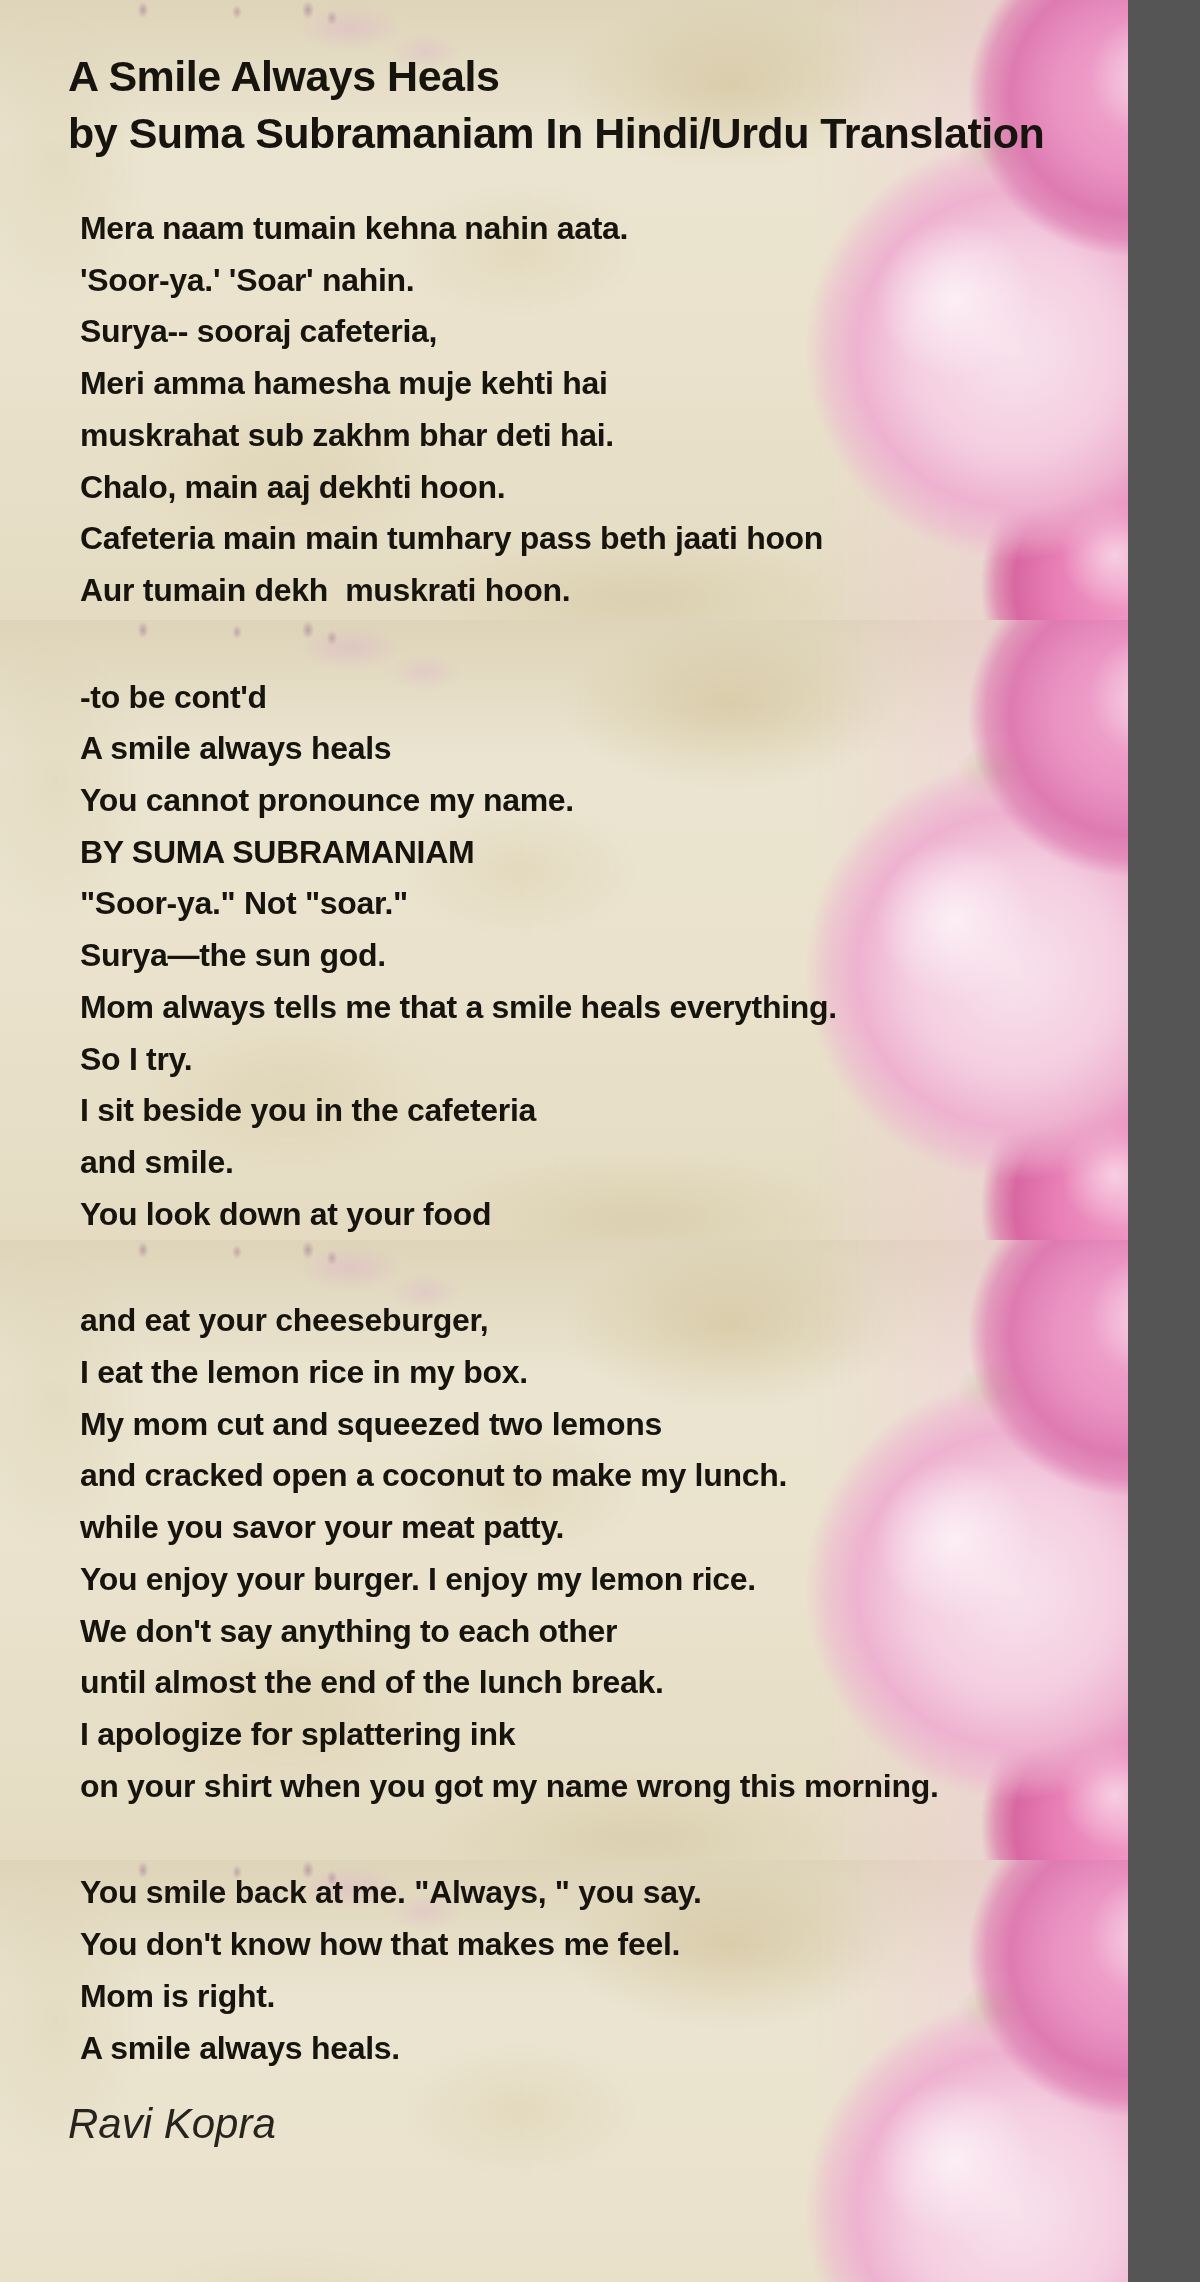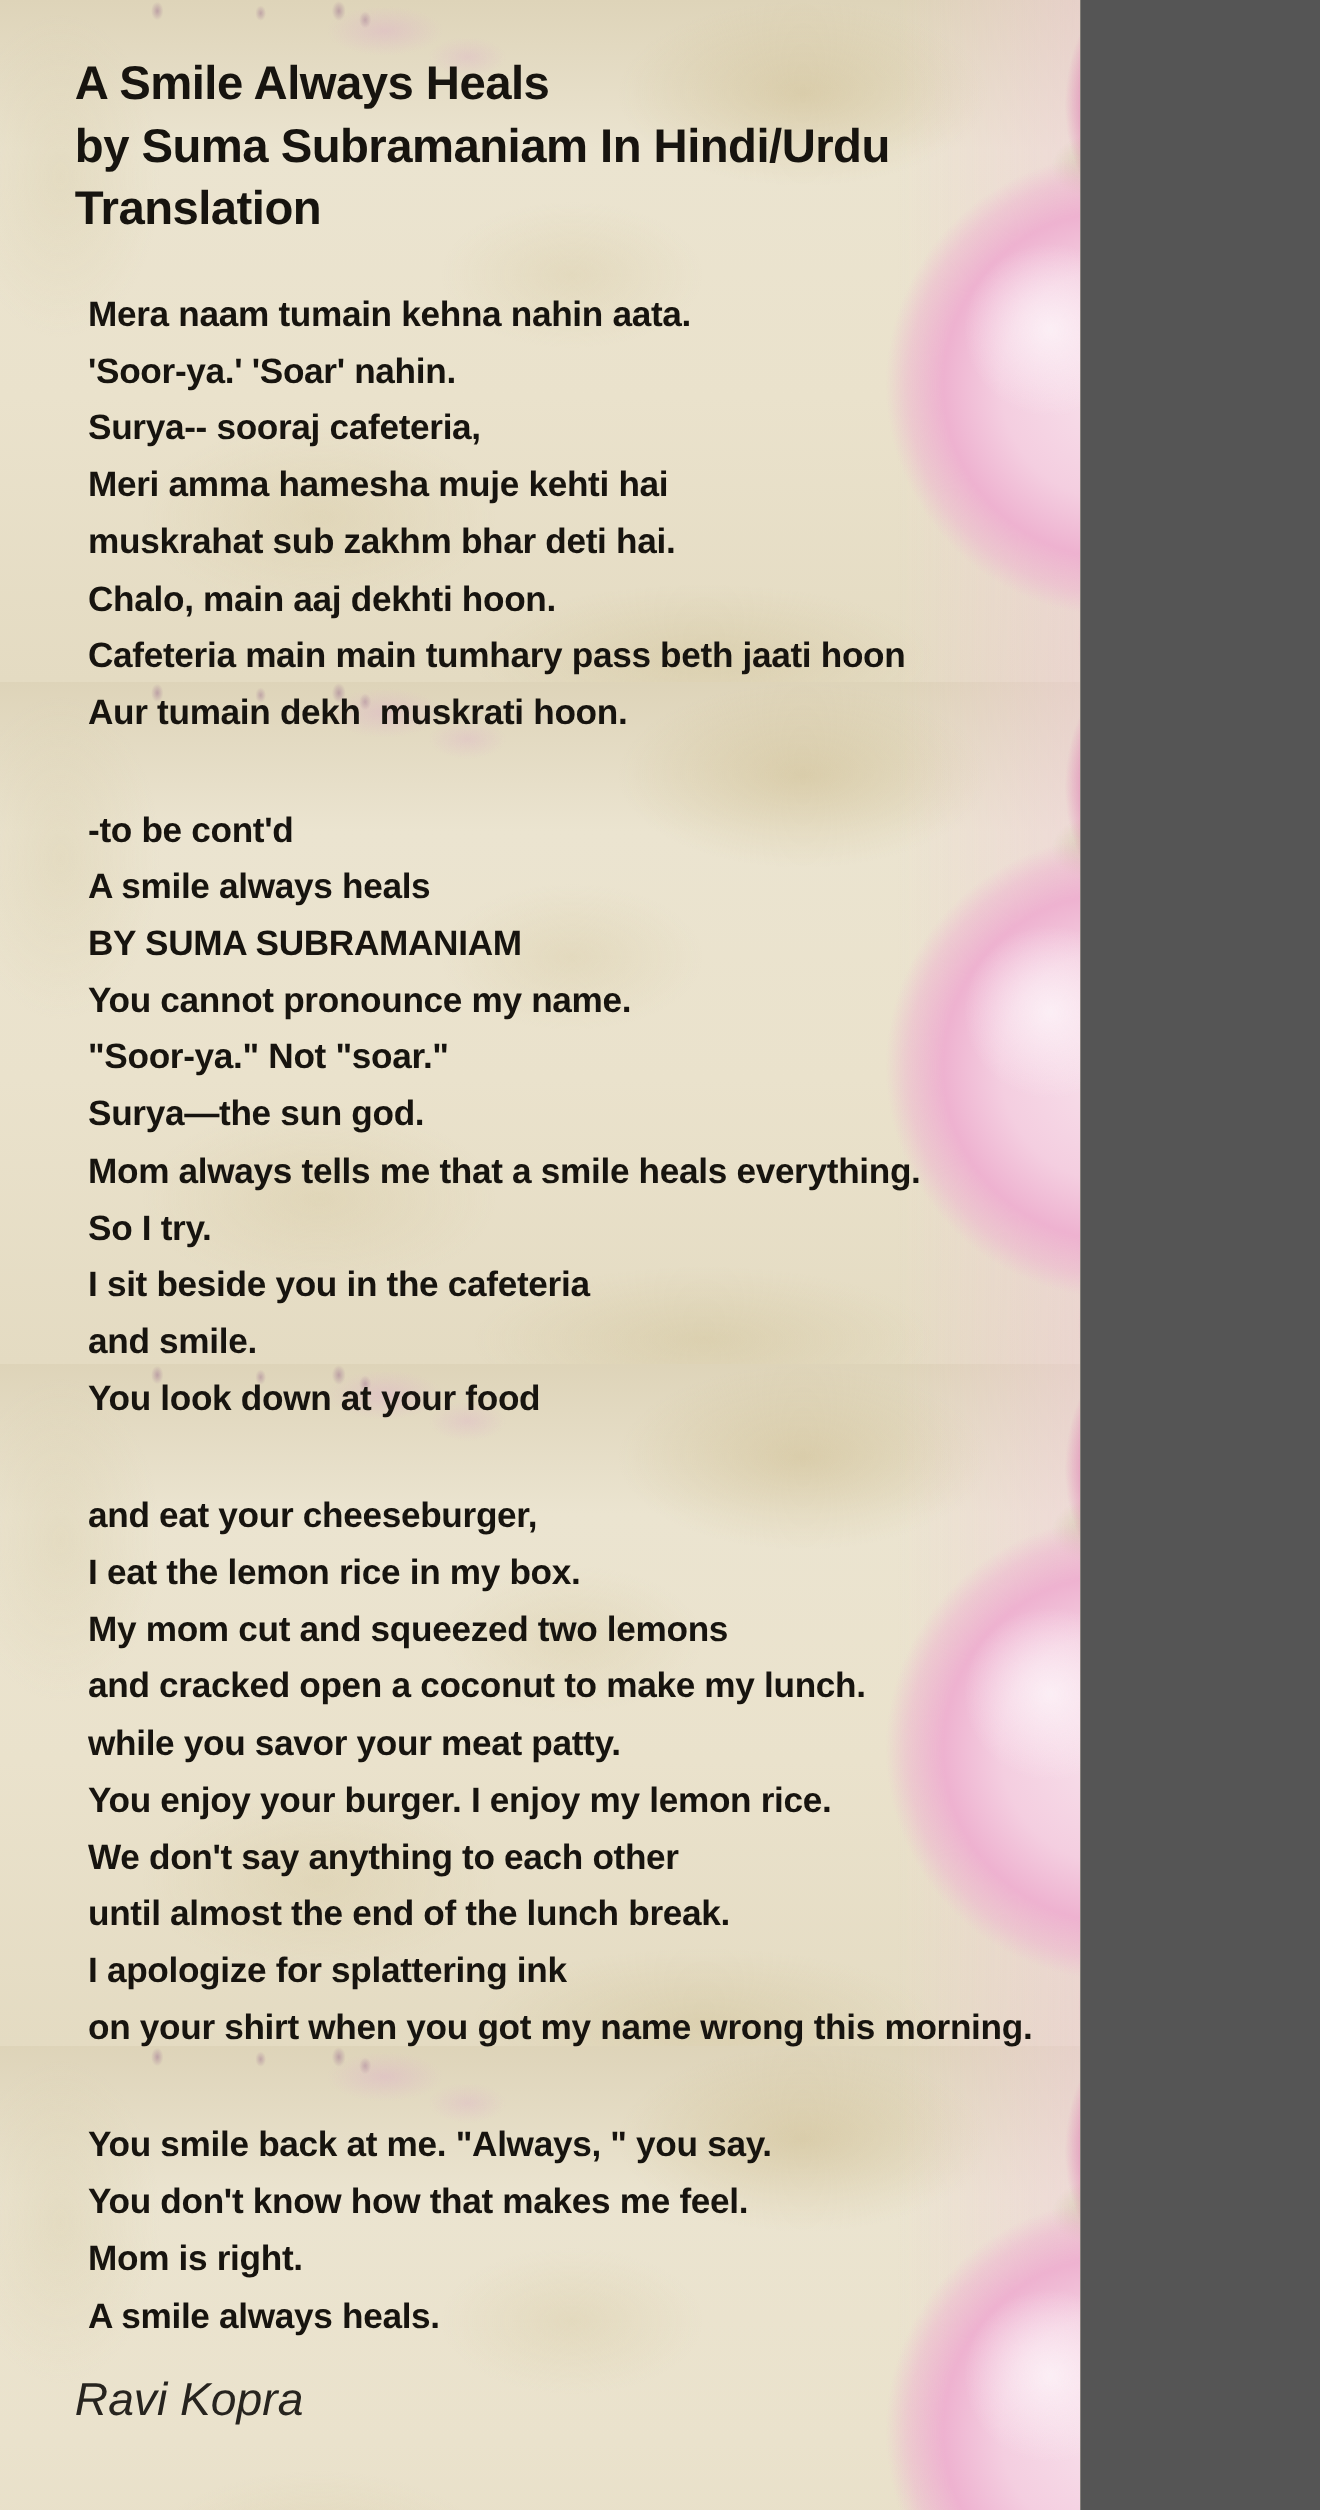--- a/index.html
+++ b/index.html
@@ -1,18 +1,18 @@
 <!DOCTYPE html>
 <html><head>
 <meta charset="utf-8">
 <style>
   html, body { margin: 0; padding: 0; background: #555; }
   .page {
     position: relative;
-    width: 982px;
+    width: 1128px;
     height: 2282px;
     overflow: hidden;
     font-family: "Liberation Sans", sans-serif;
     background: #e8e0c9;
   }
   
   .bg {
     position: absolute;
     inset: 0;
     background-color: #e8e0c9;
@@ -106,22 +106,22 @@
       <div class="poem-line">Meri amma hamesha muje kehti hai</div>
       <div class="poem-line">muskrahat sub zakhm bhar deti hai.</div>
       <div class="poem-line">Chalo, main aaj dekhti hoon.</div>
       <div class="poem-line">Cafeteria main main tumhary pass beth jaati hoon</div>
       <div class="poem-line">Aur tumain dekh  muskrati hoon.</div>
     </div>
 
     <div class="stanza">
       <div class="poem-line">-to be cont'd</div>
       <div class="poem-line">A smile always heals</div>
+      <div class="poem-line">You cannot pronounce my name.</div>
       <div class="poem-line">BY SUMA SUBRAMANIAM</div>
-      <div class="poem-line">You cannot pronounce my name.</div>
       <div class="poem-line">"Soor-ya." Not "soar."</div>
       <div class="poem-line">Surya—the sun god.</div>
       <div class="poem-line">Mom always tells me that a smile heals everything.</div>
       <div class="poem-line">So I try.</div>
       <div class="poem-line">I sit beside you in the cafeteria</div>
       <div class="poem-line">and smile.</div>
       <div class="poem-line">You look down at your food</div>
     </div>
 
     <div class="stanza">

